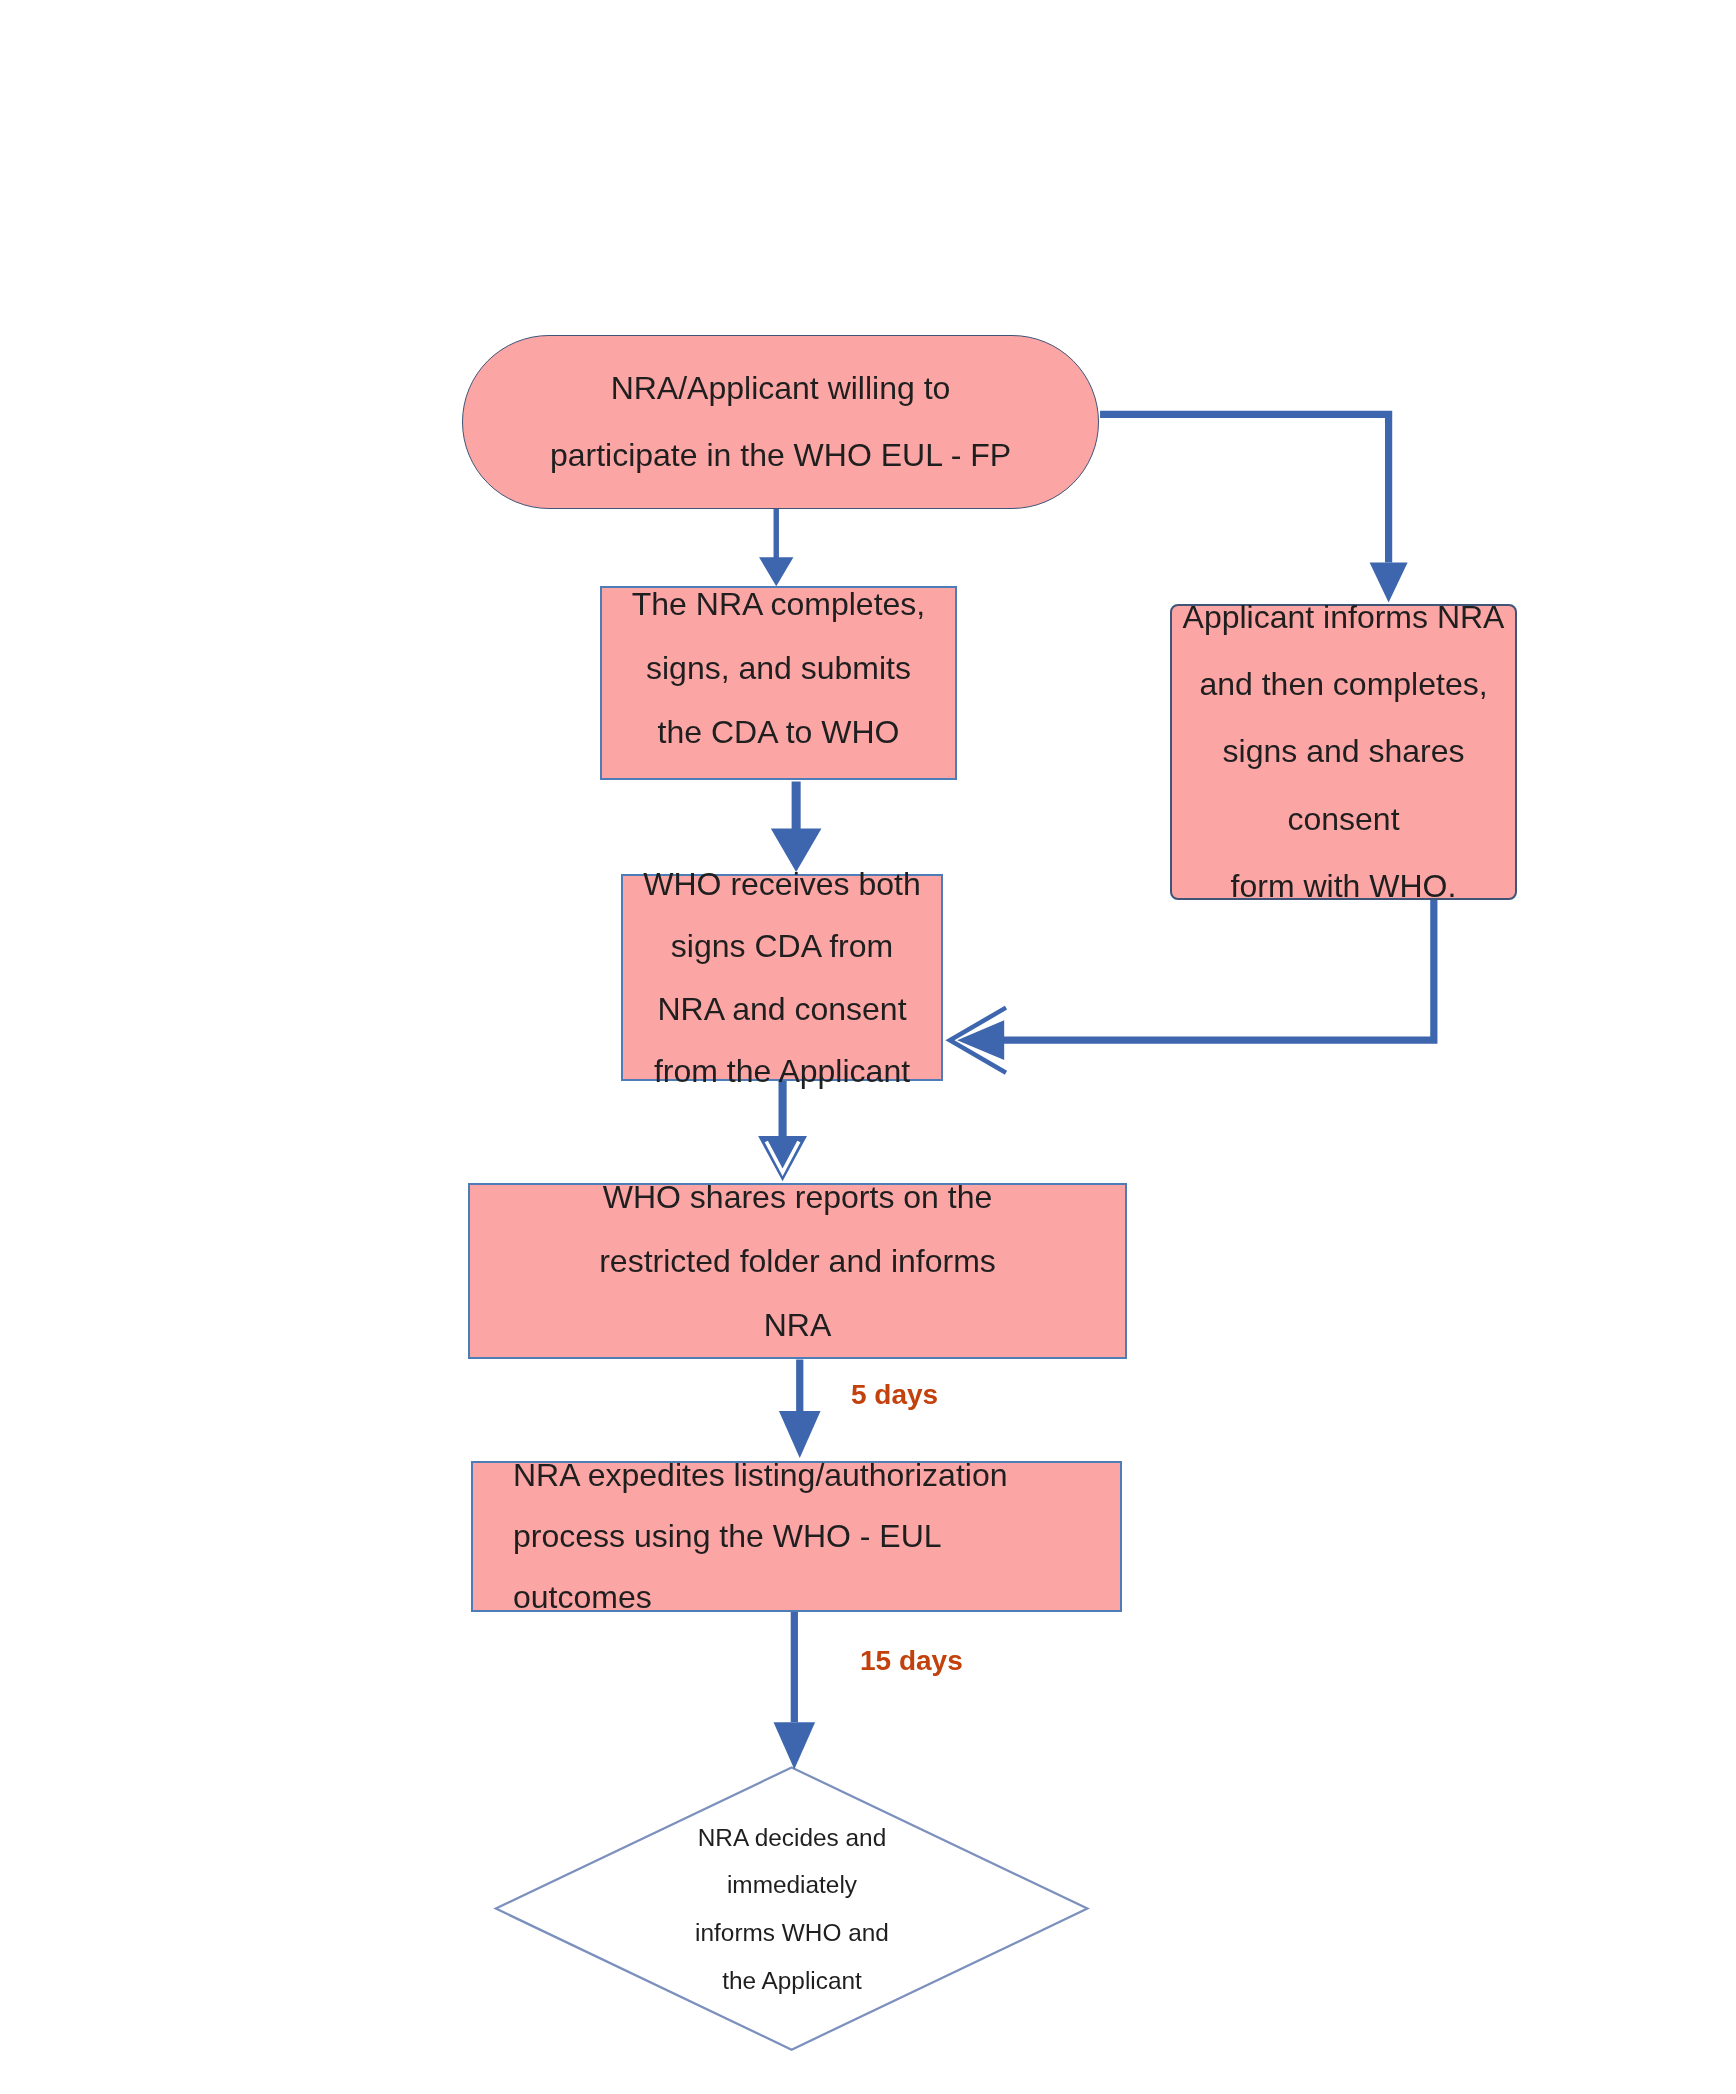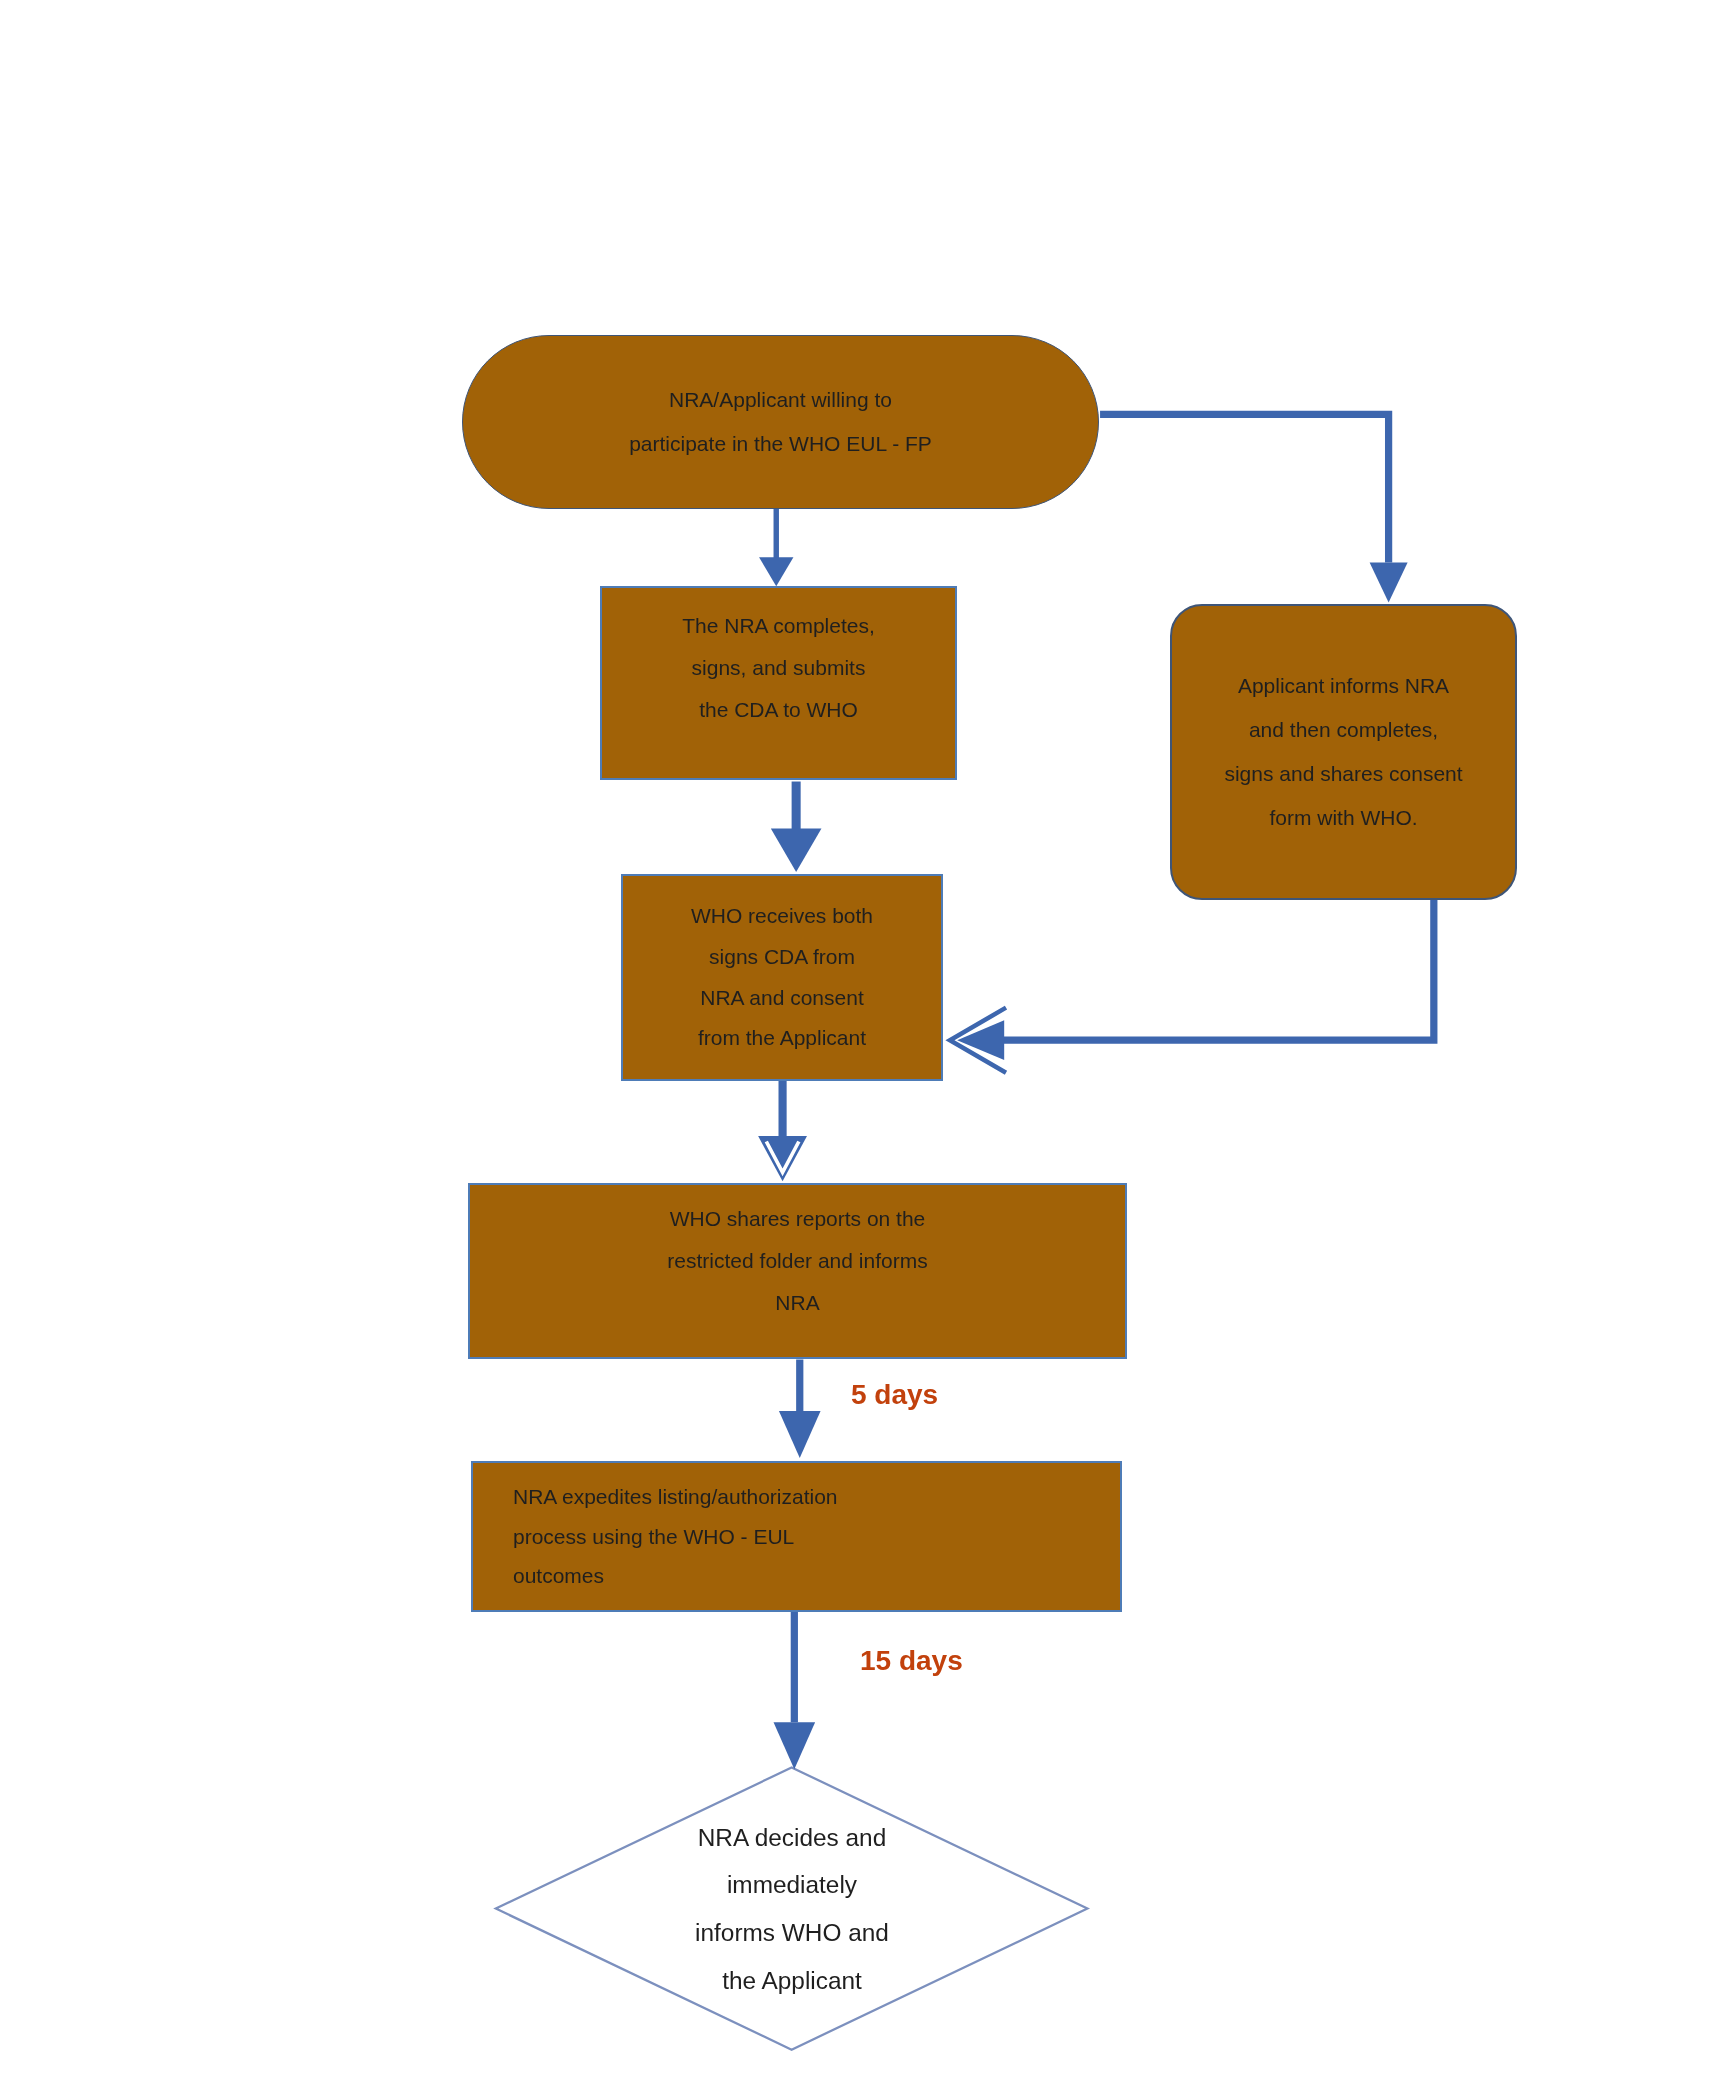--- a/index.html
+++ b/index.html
@@ -22,33 +22,33 @@
     color:#111111;
     white-space:pre-line;
     letter-spacing:0px;
   }
   .shape{
     position:absolute;
     display:flex;
     align-items:center;
     justify-content:center;
     box-sizing:border-box;
-    background:#a16207;
+    background:#fca5a5;
     color:#1f1f1f;
     text-align:center;
-    font-size:21px;
+    font-size:32px;
     line-height:2.0;
   }
   .shape .txt{ white-space:pre-line; }
   .rect{ border:2.7px solid #4e7cb7; }
   .oval{ border:1.8px solid #3e5578; }
 
   .node-start{ left:462px; top:335px; width:637px; height:174px; border-radius:87px; line-height:2.1; }
   .node-nra-cda{ left:600px; top:586px; width:357px; height:194px; padding-bottom:31px; }
-  .node-applicant-consent{ left:1170px; top:604px; width:347px; height:296px; border-radius:32px; line-height:2.1; border-width:2.3px; }
+  .node-applicant-consent{ left:1170px; top:604px; width:347px; height:296px; border-radius:8px; line-height:2.1; border-width:2.3px; }
   .node-who-receives{ left:621px; top:874px; width:322px; height:207px; line-height:1.95; }
   .node-who-shares{ left:468px; top:1183px; width:659px; height:176px; padding-bottom:20px; }
   .node-nra-expedites{ left:471px; top:1461px; width:651px; height:151px; justify-content:flex-start; text-align:left; padding-left:40px; line-height:1.9; }
   .node-nra-decides{ left:611px; top:1805px; width:362px; height:208px; font-size:24.4px; line-height:1.95; background:transparent; }
 
   .edge-label{
     position:absolute;
     font-size:28px;
     font-weight:bold;
     color:#c2410c;

